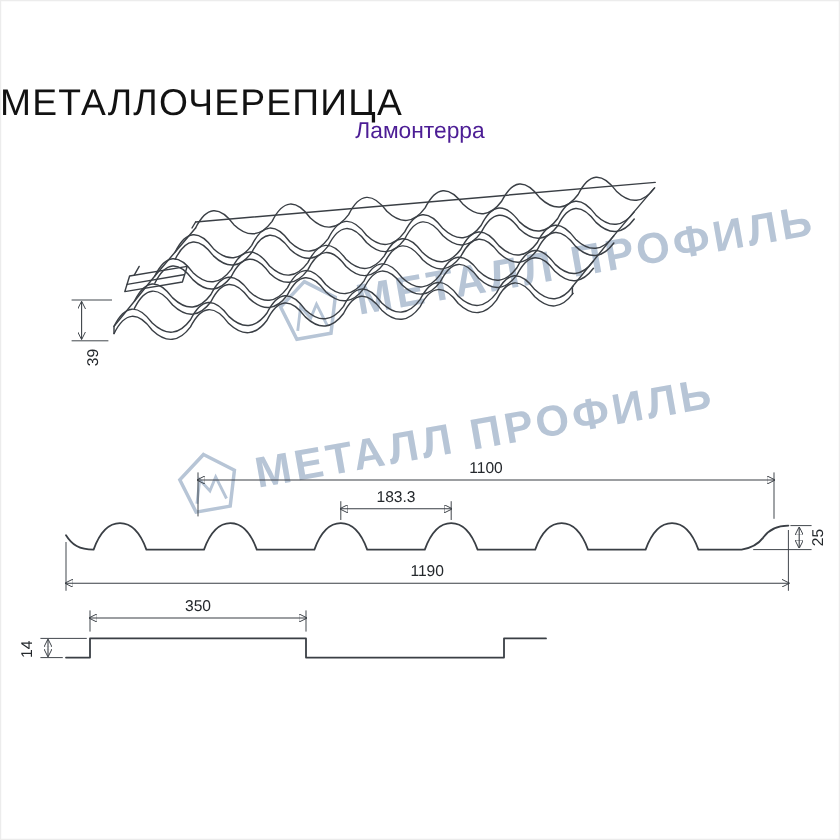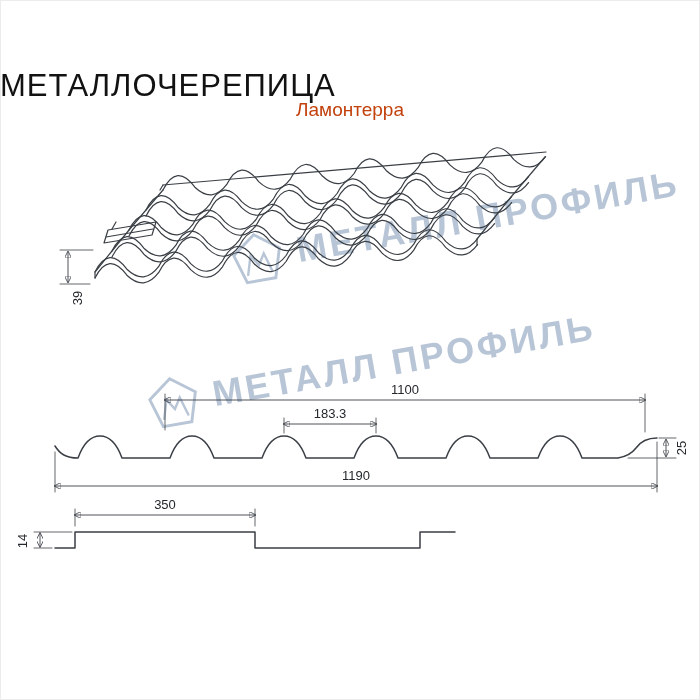--- a/index.html
+++ b/index.html
@@ -7,21 +7,21 @@
     position:relative;width:700px;height:700px;background:#ffffff;overflow:hidden;
     font-family:"Liberation Sans", sans-serif;
     box-shadow: inset 0 0 0 1px #ececec;
   }
   .title{
     position:absolute;top:68px;left:0;width:100%;text-align:left;
     font-size:31px;font-weight:400;letter-spacing:1px;color:#121212;
   }
   .subtitle{
     position:absolute;top:99px;left:0;width:100%;text-align:center;
-    font-size:19px;font-weight:400;color:#c2410c;
+    font-size:19px;font-weight:400;color:#4c1d95;
   }
   .watermark{
     position:absolute;display:flex;align-items:center;gap:14px;
     color:#b7c5d6;font-size:36px;font-weight:700;letter-spacing:3px;
     white-space:nowrap;transform-origin:left center;user-select:none;
   }
   .wm1{left:232px;top:236px;transform:rotate(-10deg);}
   .wm2{left:148px;top:380px;transform:rotate(-10deg);}
   .watermark svg{flex:0 0 auto;}
   svg.draw{position:absolute;left:0;top:0;}

